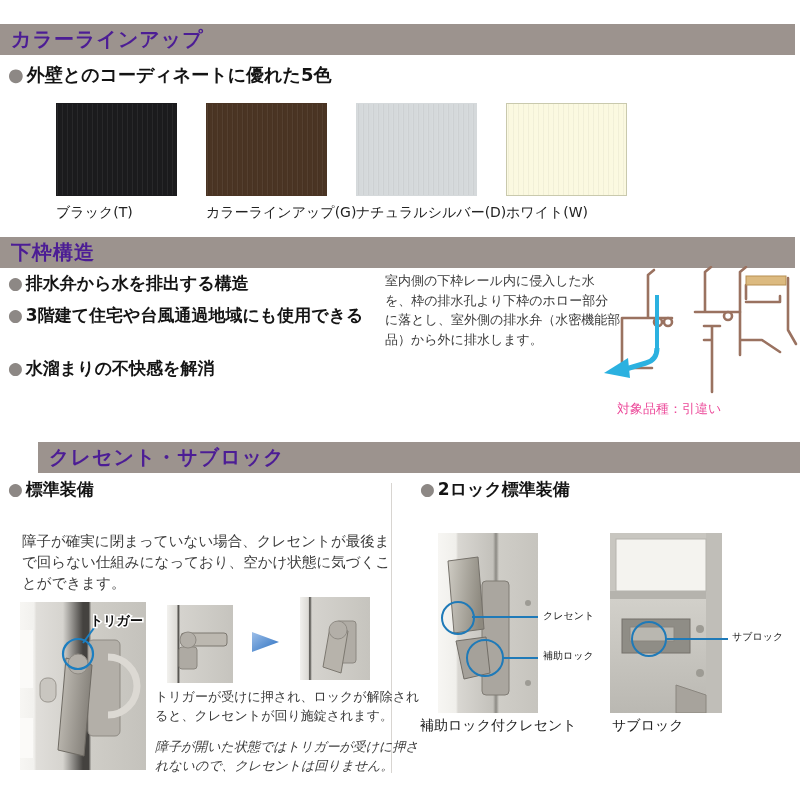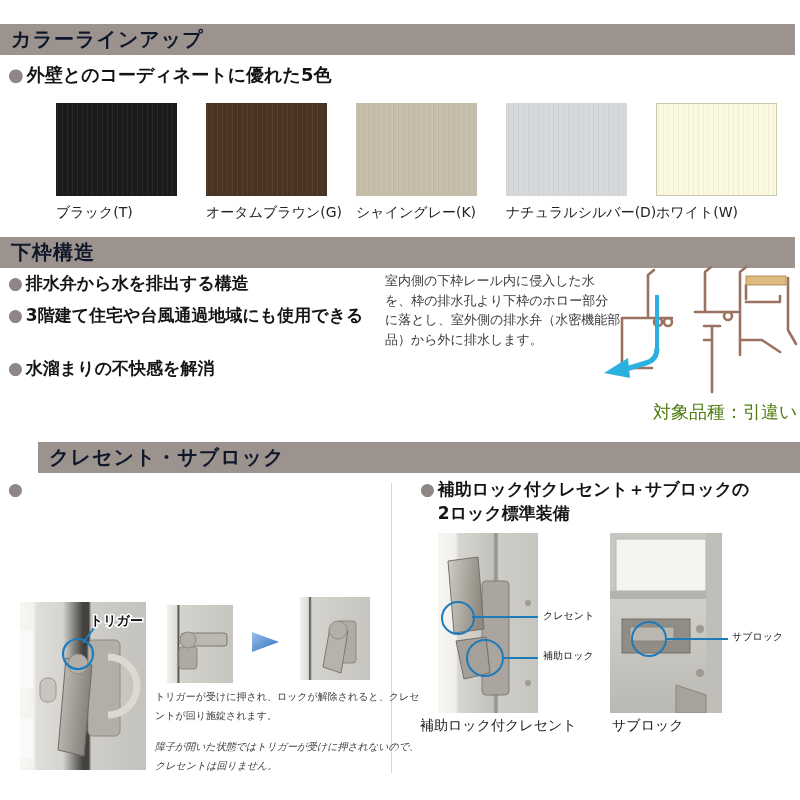--- a/index.html
+++ b/index.html
@@ -1,43 +1,43 @@
 <!DOCTYPE html>
 <html><head>
 <meta charset="utf-8">
 <style>
   * { margin:0; padding:0; box-sizing:border-box; }
   html,body { background:#fff; }
   body { width:800px; height:800px; font-family:"DejaVu Sans","Liberation Sans",sans-serif; color:#1a1a1a; }
   #page { position:relative; width:800px; height:800px; background:#ffffff; overflow:hidden; }
 
   .bar { position:absolute; left:0; width:795px; height:31px; background:#9c938e;
-         color:#0f172a; font-size:20px; font-weight:bold; line-height:31px; padding-left:11px; letter-spacing:1px; }
+         color:#4c1d95; font-size:20px; font-weight:bold; line-height:31px; padding-left:11px; letter-spacing:1px; }
 
   .bullet-line { position:absolute; display:flex; align-items:flex-start; font-weight:bold; color:#141414; }
   .dot { color:#8d8885; margin-right:3px; line-height:inherit; }
   .b-lines div { white-space:nowrap; }
 
   .subtitle { top:63px; left:8px; font-size:18px; line-height:24px; }
 
   .swatch-row { position:absolute; top:103px; left:22px; display:flex; gap:29px;padding-left:34px; }
   .swatch-item { width:121px; }
   .swatch { width:121px; height:93px; border:1px solid transparent;
             background-image:repeating-linear-gradient(90deg, rgba(255,255,255,0.06) 0 1px, rgba(0,0,0,0.04) 1px 2px, transparent 2px 5px); }
   .swatch-label { margin-top:8px; font-size:14px; color:#222; white-space:nowrap; }
 
   .s2-bullet { font-size:17px; line-height:24px; }
   .desc { position:absolute; left:385px; top:271px; width:236px; font-size:13px; line-height:19.5px;
           color:#3a3a3a; word-break:break-all; }
-  .diagram-caption { position:absolute; left:617px; top:400px; font-size:18px; color:#4d7c0f;margin-left:36px; }
+  .diagram-caption { position:absolute; left:617px; top:400px; font-size:13px; color:#ec4899; }
 
   .divider-v { position:absolute; left:391px; top:483px; width:1px; height:290px; background:#d8d5d1; }
 
   .para { position:absolute; font-size:14.5px; line-height:21px; color:#3c3c3c; word-break:break-all; }
-  .mini-cap { position:absolute; font-size:10px; line-height:19px; color:#3c3c3c; word-break:break-all; }
+  .mini-cap { position:absolute; font-size:13px; line-height:19px; color:#3c3c3c; word-break:break-all; }
 
   .photo { position:absolute; }
   .photo svg { display:block; }
 
   .ann-circle { position:absolute; border:2px solid #1f7ab8; border-radius:50%; }
   .ann-line { position:absolute; height:2px; background:#1f7ab8; }
   .ann-label { position:absolute; font-size:10px; color:#222; white-space:nowrap; }
   .photo-caption { position:absolute; font-size:14px; color:#222; white-space:nowrap; }
 </style>
 </head>
@@ -54,25 +54,21 @@
     <span>外壁とのコーディネートに優れた5色</span>
   </div>
 
   <div class="swatch-row">
     <div class="swatch-item">
       <div class="swatch" style="background-color: rgb(27, 27, 29); border-color: rgb(27, 27, 29);"></div>
       <div class="swatch-label">ブラック(T)</div>
     </div>
     <div class="swatch-item">
       <div class="swatch" style="background-color: rgb(74, 52, 35); border-color: rgb(74, 52, 35);"></div>
-      <div class="swatch-label">オータムブラウン(G)</div>
-    </div>
-    <div class="swatch-item">
-      <div class="swatch" style="background-color: rgb(199, 189, 171); border-color: rgb(199, 189, 171);"></div>
-      <div class="swatch-label">シャイングレー(K)</div>
+      <div class="swatch-label">カラーラインアップ(G)</div>
     </div>
     <div class="swatch-item">
       <div class="swatch" style="background-color: rgb(213, 217, 219); border-color: rgb(213, 217, 219);"></div>
       <div class="swatch-label">ナチュラルシルバー(D)</div>
     </div>
     <div class="swatch-item">
       <div class="swatch" style="background-color: rgb(251, 249, 224); border-color: rgb(201, 201, 173);"></div>
       <div class="swatch-label">ホワイト(W)</div>
     </div>
   </div>
@@ -127,23 +123,25 @@
 
   <div class="bar" style="top:442px;margin-left:38px;">
     <span>クレセント・サブロック</span>
   </div>
 
   <div class="divider-v"></div>
 
   <div class="bullet-line s2-bullet" style="top:477px;left:8px;">
     <span class="dot">●</span>
     <div class="b-lines">
-    </div>
-  </div>
-
+      <div>標準装備</div>
+    </div>
+  </div>
+
+  <div class="para" style="left:22px;top:531px;width:372px;">障子が確実に閉まっていない場合、クレセントが最後まで回らない仕組みになっており、空かけ状態に気づくことができます。</div>
 
   <div class="photo" style="left:20px;top:602px;text-align:right;">
     <svg width="126" height="168" viewBox="0 0 126 168">
       <defs>
         <linearGradient id="gA" x1="0" y1="0" x2="1" y2="0">
           <stop offset="0" stop-color="#f7f6f3"></stop>
             <stop offset="0.11" stop-color="#f2f1ee"></stop>
           <stop offset="0.13" stop-color="#e0deda"></stop>
             <stop offset="0.34" stop-color="#d6d4cf"></stop>
           <stop offset="0.50" stop-color="#44423f"></stop>
@@ -217,21 +215,20 @@
       <circle cx="38" cy="33" r="9" fill="#b3afa8" stroke="#8f8b84"></circle>
     </svg>
   </div>
 
   <div class="mini-cap" style="left:155px;top:687px;width:268px;">トリガーが受けに押され、ロックが解除されると、クレセントが回り施錠されます。</div>
   <div class="mini-cap" style="left:155px;top:737px;width:268px;font-style:italic;">障子が開いた状態ではトリガーが受けに押されないので、クレセントは回りません。</div>
 
   <div class="bullet-line s2-bullet" style="top:477px;left:420px;">
     <span class="dot">●</span>
     <div class="b-lines">
-      <div>補助ロック付クレセント＋サブロックの</div>
       <div>2ロック標準装備</div>
     </div>
   </div>
 
   <div class="photo" style="left:438px;top:533px;">
     <svg width="100" height="180" viewBox="0 0 100 180">
       <defs>
         <linearGradient id="gD" x1="0" y1="0" x2="1" y2="0">
           <stop offset="0" stop-color="#f7f6f3"></stop>
             <stop offset="0.18" stop-color="#f0efeb"></stop>

